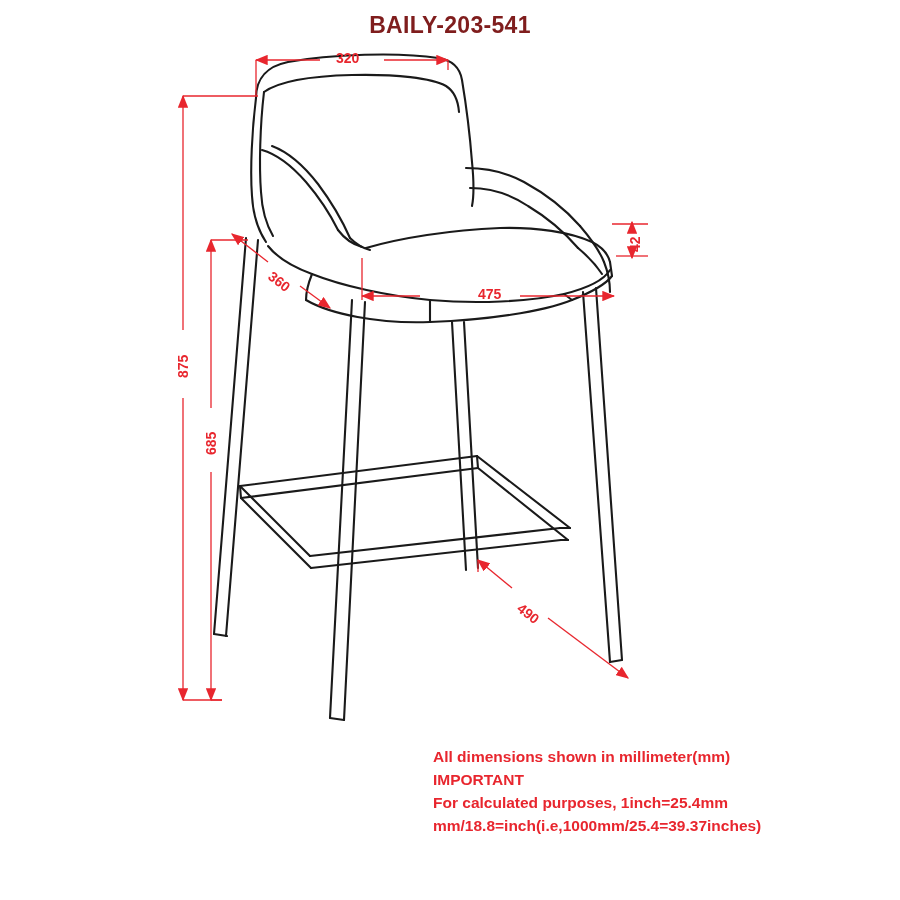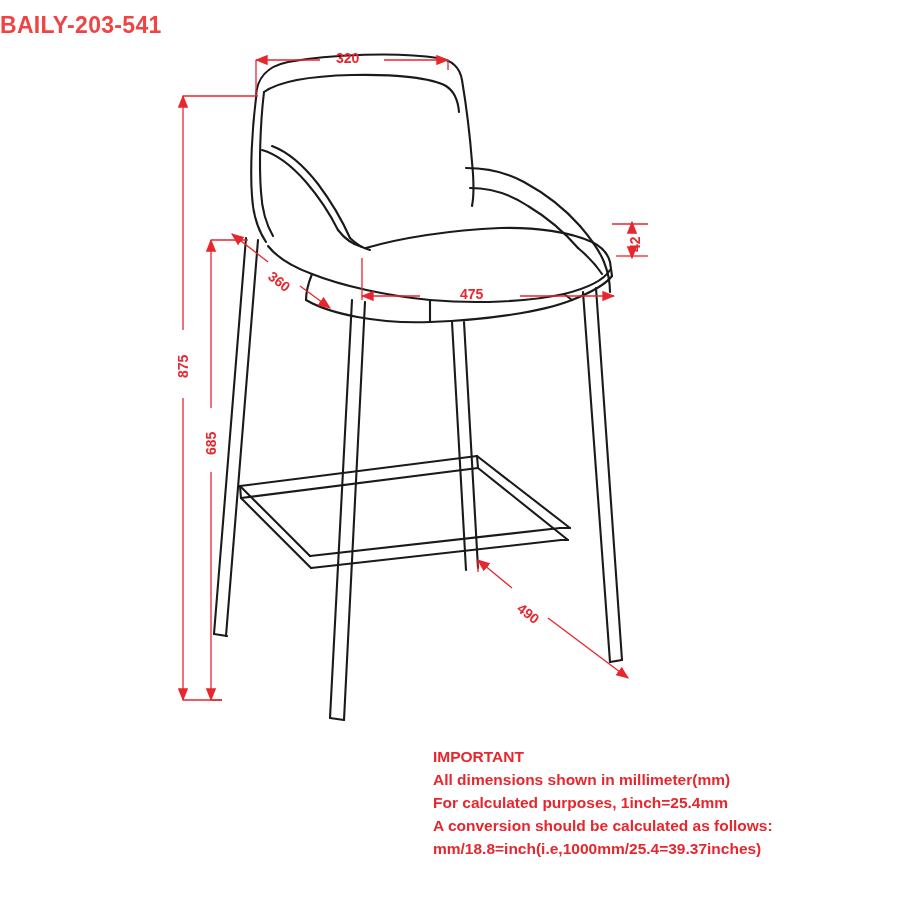--- a/index.html
+++ b/index.html
@@ -18,23 +18,24 @@
     position: absolute;
     left: 0; top: 0;
     width: 900px;
     height: 900px;
   }
   .title {
     position: absolute;
     left: 0;
     top: 12px;
     width: 900px;
+    text-align: center;
     font-size: 23px;
     font-weight: bold;
-    color: #ef4444;
+    color: #7f1d1d;
     letter-spacing: 0.3px;
   }
   svg.layer {
     position: absolute;
     left: 0; top: 0;
     width: 900px;
     height: 900px;
   }
   .notes {
     position: absolute;
@@ -179,27 +180,26 @@
   </svg>
 
   <div class="dim-label" style="left:336px; top:50px;">320</div>
 
   <div class="dim-label rot90" style="left:175px; top:378px;">875</div>
 
   <div class="dim-label rot90" style="left:203px; top:455px;">685</div>
 
   <div class="dim-label" style="left:275px; top:268px; transform:rotate(38deg); transform-origin:left top;">360</div>
 
-  <div class="dim-label" style="left:460px; top:286px;">475</div>
+  <div class="dim-label" style="left:478px; top:286px;">475</div>
 
   <div class="dim-label rot90" style="left:627px; top:252px;">42</div>
 
   <div class="dim-label" style="left:524px; top:600px; transform:rotate(38deg); transform-origin:left top;">490</div>
 
   <div class="notes">
+    <div>All dimensions shown in millimeter(mm)</div>
     <div>IMPORTANT</div>
-    <div>All dimensions shown in millimeter(mm)</div>
     <div>For calculated purposes, 1inch=25.4mm</div>
-    <div>A conversion should be calculated as follows:</div>
     <div>mm/18.8=inch(i.e,1000mm/25.4=39.37inches)</div>
   </div>
 
 </div>
 
 </body></html>

